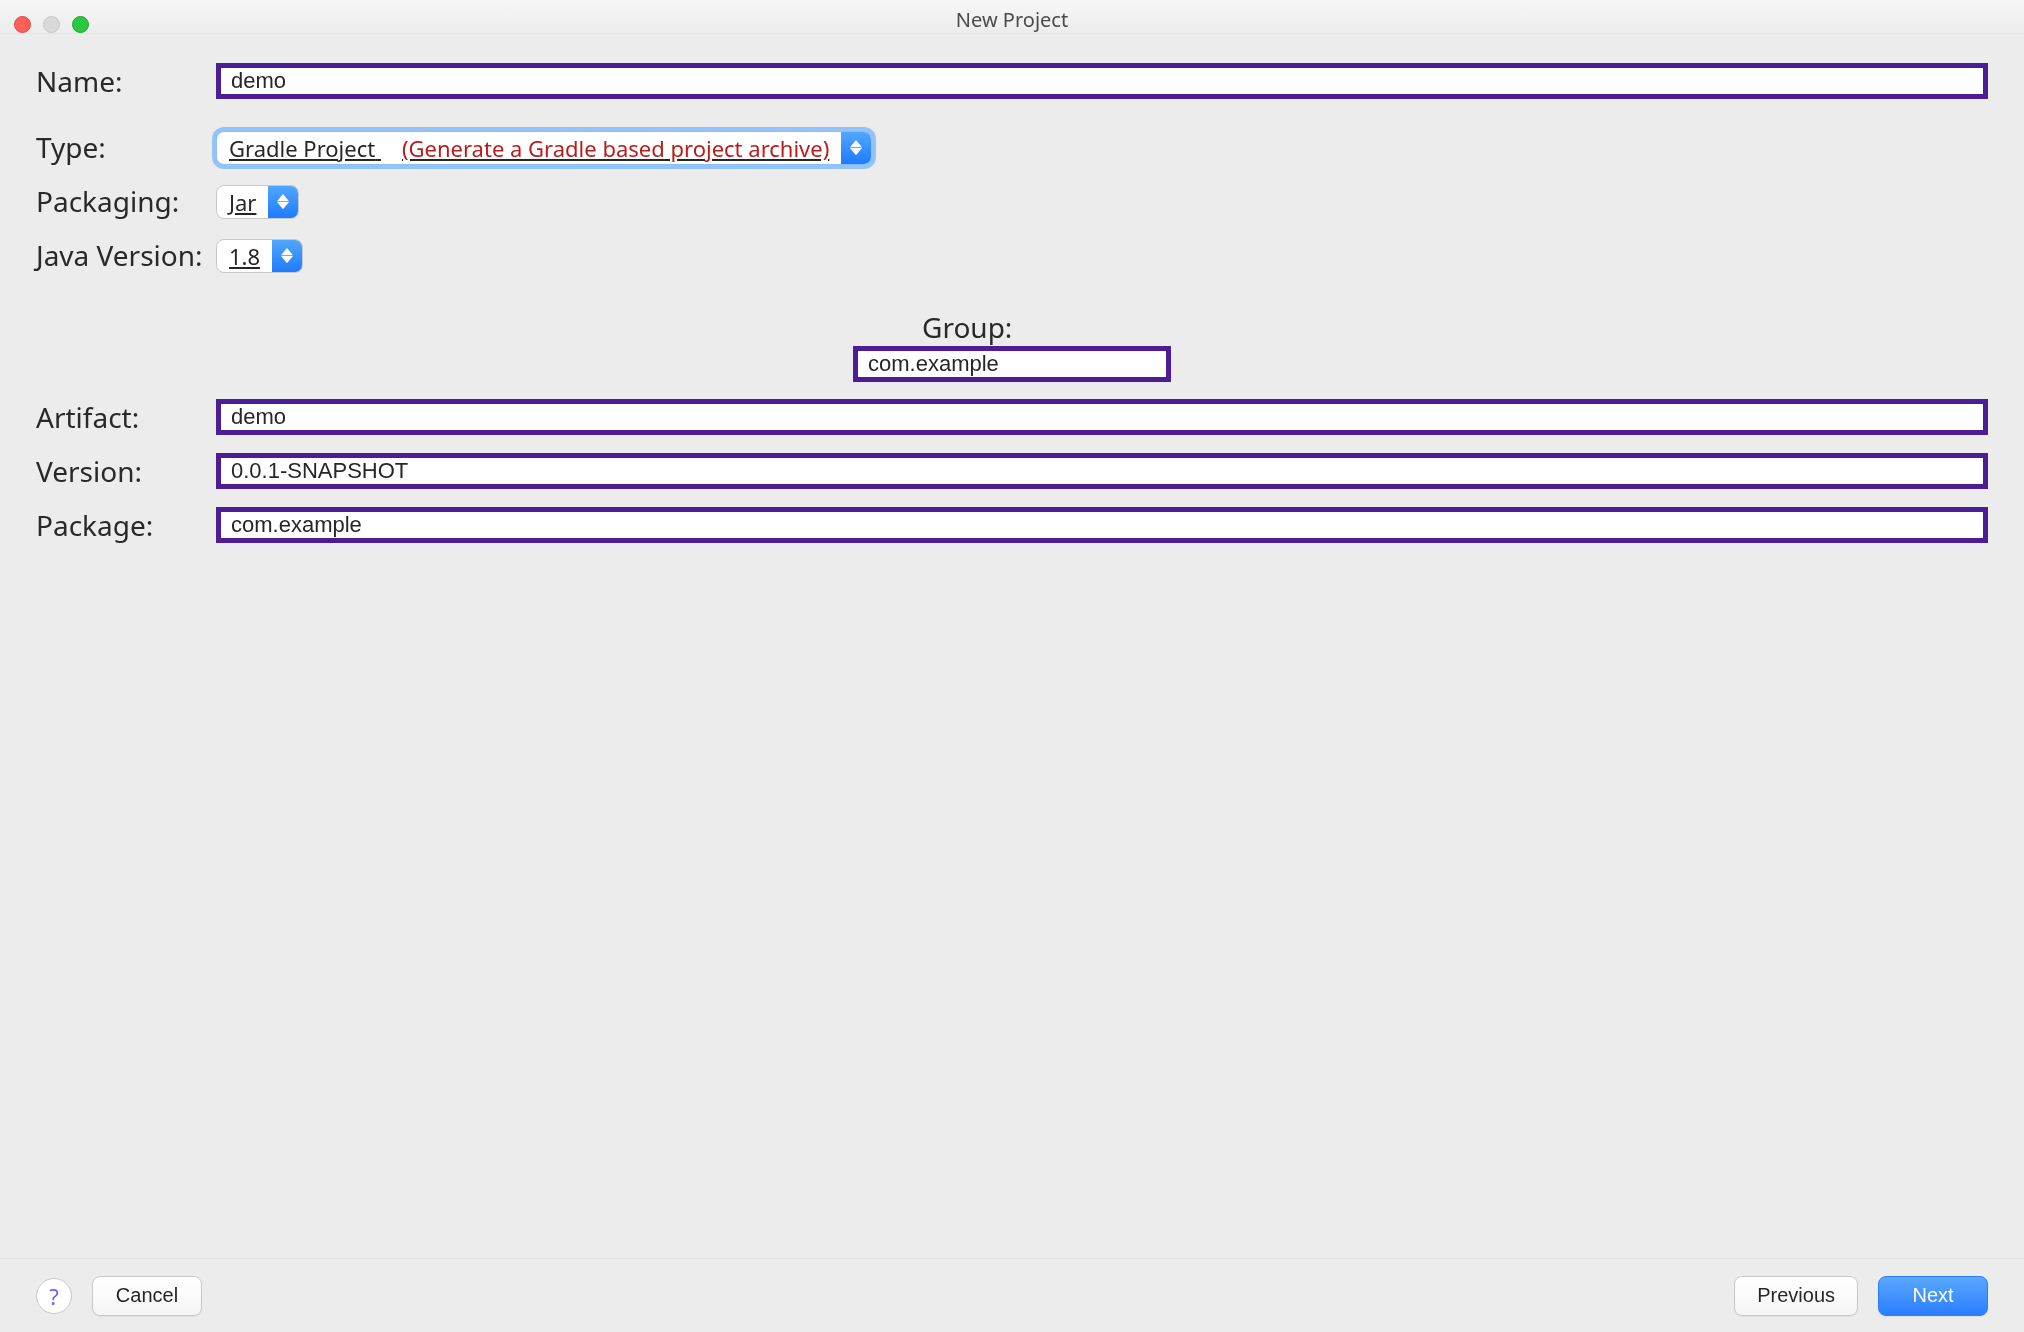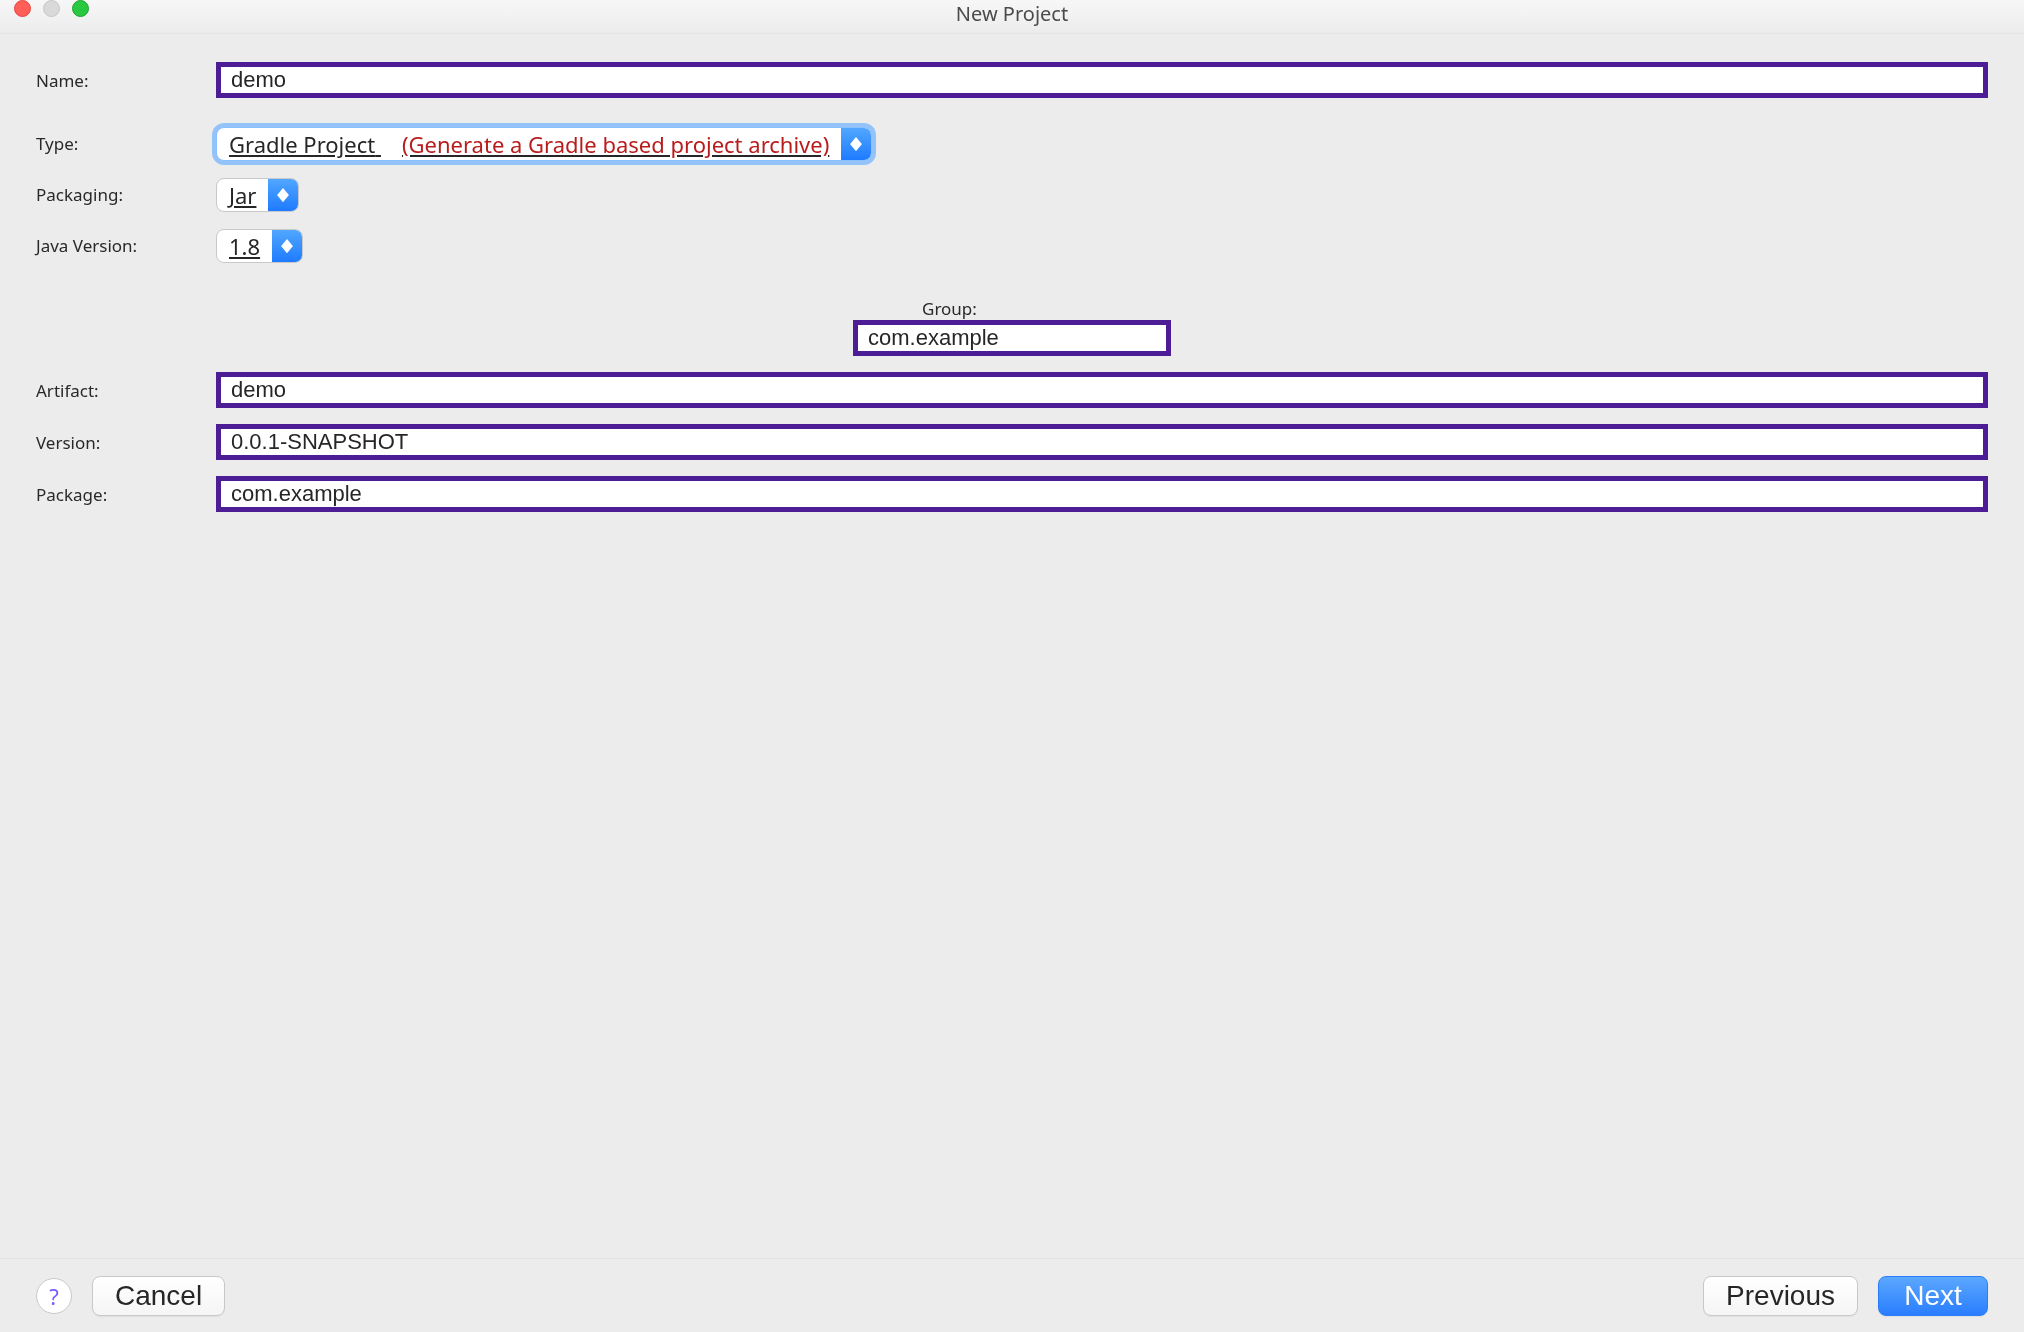--- a/index.html
+++ b/index.html
@@ -14,21 +14,21 @@
   .window {
     width: 2024px; height: 1332px;
     display: flex; flex-direction: column;
     position: relative;
   }
   
   .titlebar {
     height: 34px;
     background: linear-gradient(#f7f7f7, #ececec);
     border-bottom: 1px solid #e5e5e5;
-    display: flex; align-items: flex-start;
+    display: flex; align-items: flex-end;
     position: relative;
     padding: 0 14px;
   }
   .traffic-lights { display: flex; gap: 12px; }
   .light { width: 17px; height: 17px; border-radius: 50%; border: 1px solid rgba(0,0,0,.12); }
   .light.red    { background: #ff5f57; border-color: #e24640; }
   .light.yellow { background: #d9d9d9; border-color: #c7c7c7; }
   .light.green  { background: #28c840; border-color: #1fa22f; }
   .title { position: absolute; left: 0; right: 0; text-align: center; font-size: 20px; color: #4b4b4b; }
   
@@ -40,21 +40,21 @@
     overflow: hidden;
   }
   .row {
     display: flex; align-items: center;
     margin-bottom: 16px;
   }
   .row.tall { margin-bottom: 28px; }
   .row.section-gap { margin-top: 18px; flex-direction: column; }
   .label {
     width: 180px;
-    font-size: 17px;
+    font-size: 28px;
     color: #29292a;
     flex: 0 0 auto;
   }
   .field { flex: 1 1 auto; }
   .text-input {
     width: 100%;
     height: 36px;
     border: 5px solid #4c1d95;
     background: #ffffff;
     padding: 0 10px;
@@ -112,21 +112,21 @@
     display: flex; align-items: center; justify-content: center;
     cursor: pointer;
   }
   .btn {
     height: 40px;
     min-width: 110px;
     padding: 0 22px;
     border-radius: 8px;
     border: 1px solid #c8c8c8;
     background: linear-gradient(#ffffff,#f5f5f5);
-    font-size: 28px;
+    font-size: 20px;
     color: #262626;
     box-shadow: 0 1px 1px rgba(0,0,0,.05);
     cursor: pointer;
   }
   .btn.primary {
     background: linear-gradient(#5ba8ff,#2a7dff);
     border-color: #2a7dff;
     color: #ffffff;
     font-weight: 400;
   }

